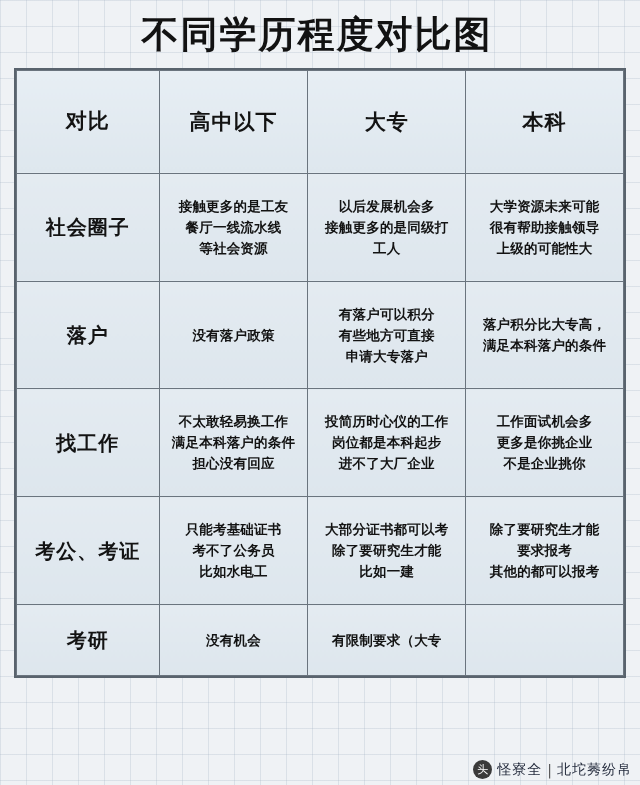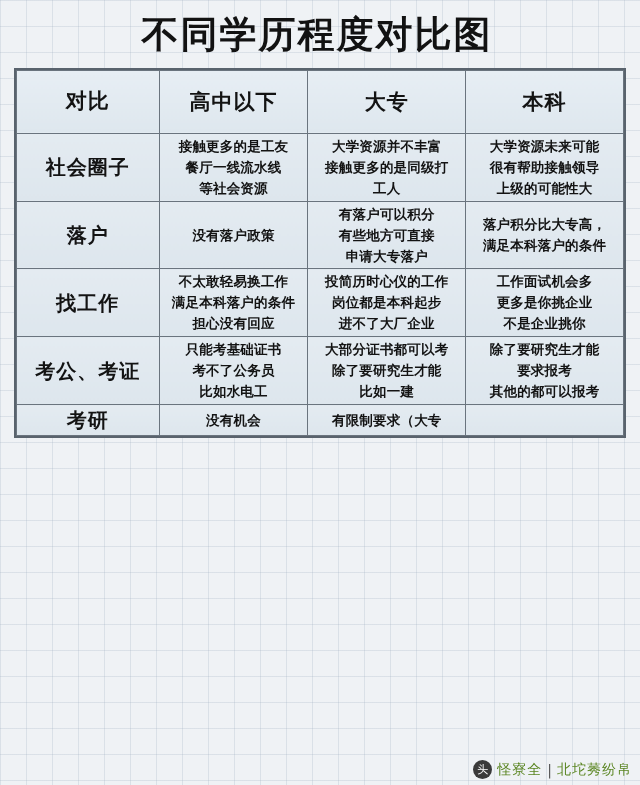--- a/index.html
+++ b/index.html
@@ -47,21 +47,21 @@
   }
   table.cmp {
     border-collapse: collapse;
     width: 100%;
     table-layout: fixed;
   }
   table.cmp td {
     border: 1.5px solid #6a747e;
     vertical-align: middle;
     text-align: center;
-    padding: 2px 4px;
+    padding: 22px 4px;
     color: #131313;
     background: linear-gradient(180deg, #e4ebf1 0%, #dde6ed 100%);
   }
   
   td.cat {
     width: 23%;
     font-family: "DejaVu Sans", sans-serif;
     font-weight: bold;
     font-size: 20px;
     letter-spacing: 1px;
@@ -111,21 +111,21 @@
     background: #2b2b2b;
     color: #fff;
     font-size: 11px;
     line-height: 19px;
     text-align: center;
     font-family: "DejaVu Sans", sans-serif;
   }
   .wm-text {
     font-family: "DejaVu Sans", sans-serif;
     font-size: 14px;
-    color: #4d7c0f;
+    color: #0f172a;
     letter-spacing: 1px;
     white-space: nowrap;
   }
   .wm-sep {
     font-family: "DejaVu Sans", sans-serif;
     font-size: 14px;
     color: #4a4a4a;
   }
 </style>
 </head>
@@ -155,21 +155,21 @@
 
 
         <tr>
           <td class="cat">社会圈子</td>
           <td class="body-cell">
             <span class="ln">接触更多的是工友</span>
             <span class="ln">餐厅一线流水线</span>
             <span class="ln">等社会资源</span>
           </td>
           <td class="body-cell">
-            <span class="ln">大学资源并不丰富</span>
+            <span class="ln">以后发展机会多</span>
             <span class="ln">接触更多的是同级打</span>
             <span class="ln">工人</span>
           </td>
           <td class="body-cell">
             <span class="ln">大学资源未来可能</span>
             <span class="ln">很有帮助接触领导</span>
             <span class="ln">上级的可能性大</span>
           </td>
         </tr>
 

